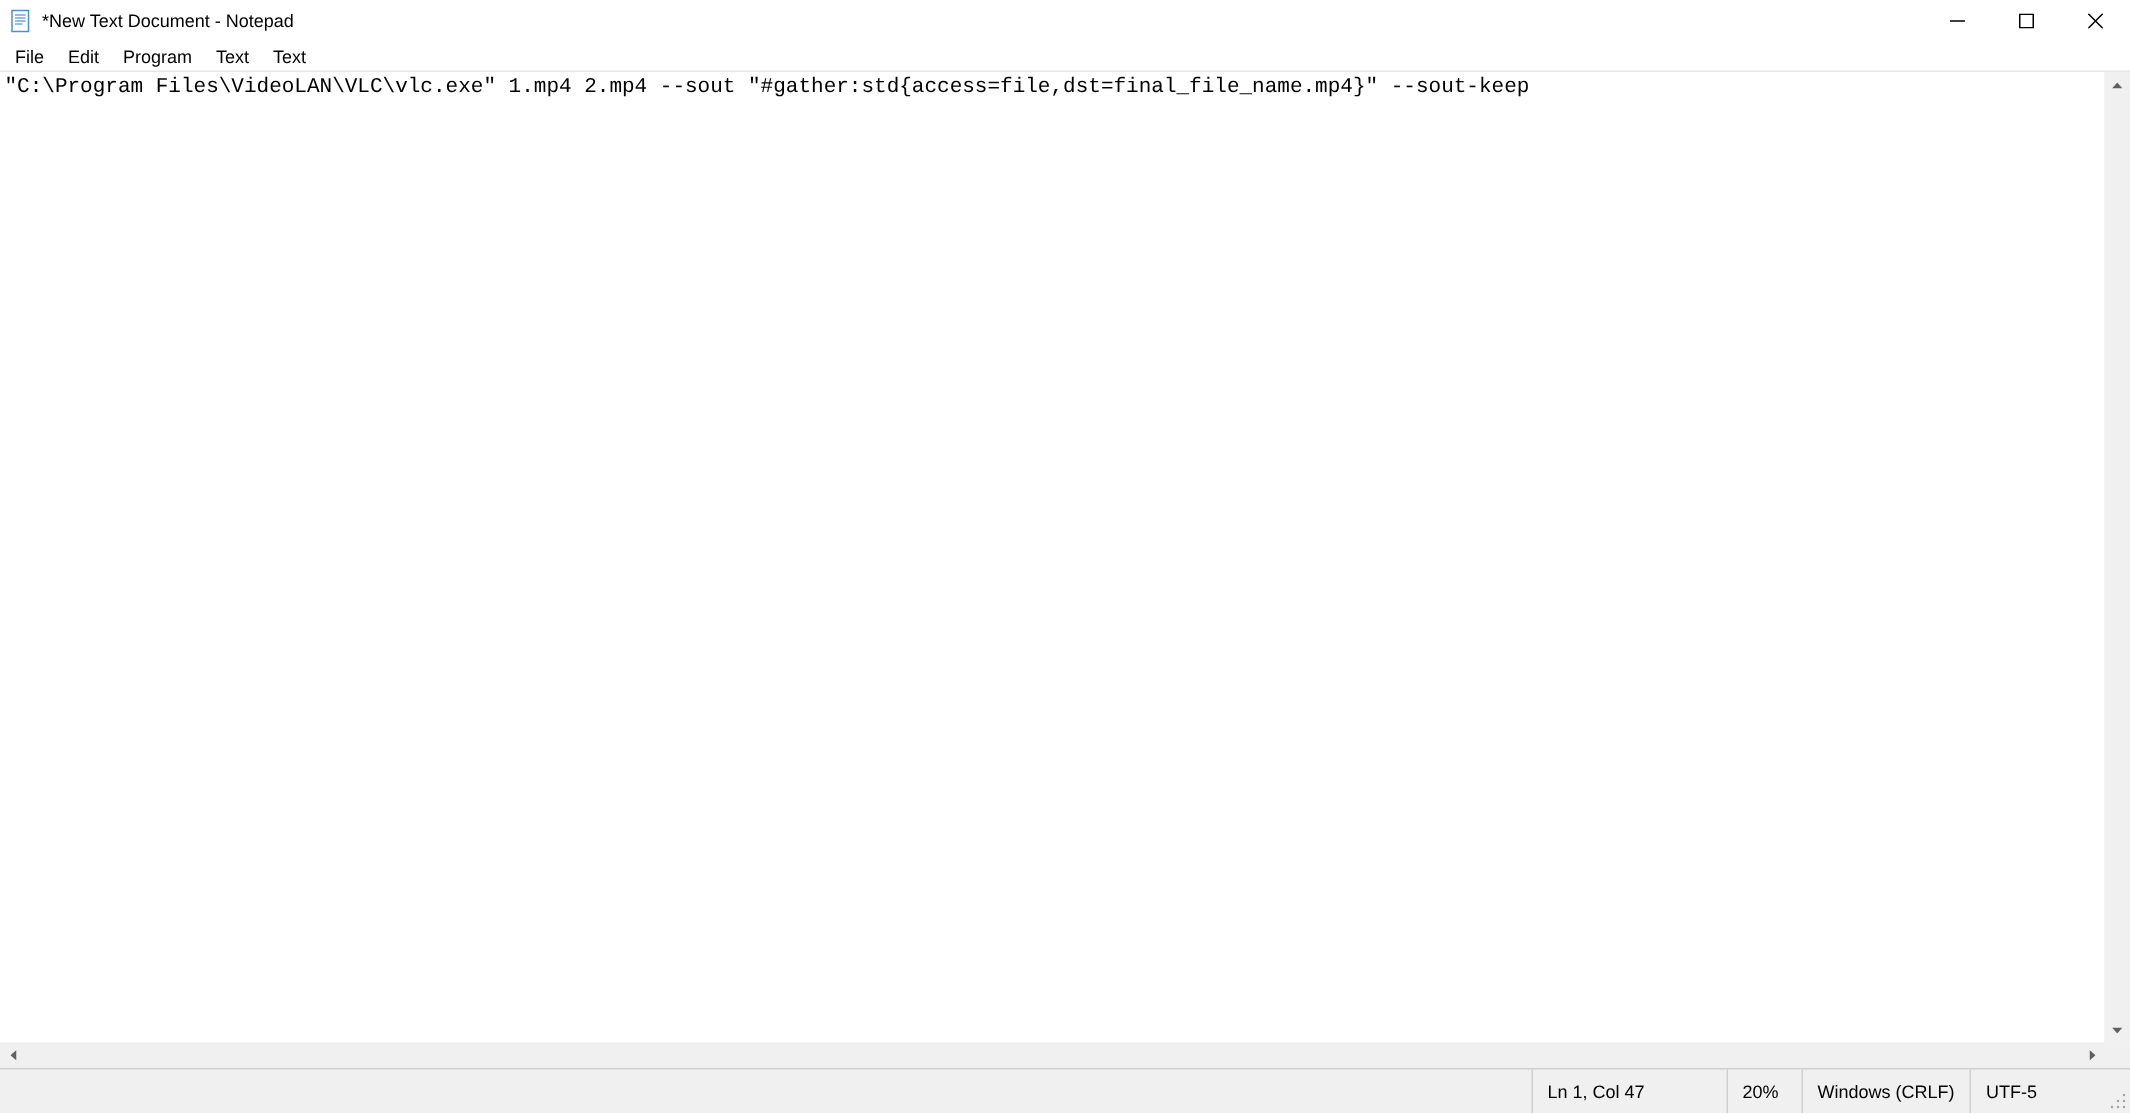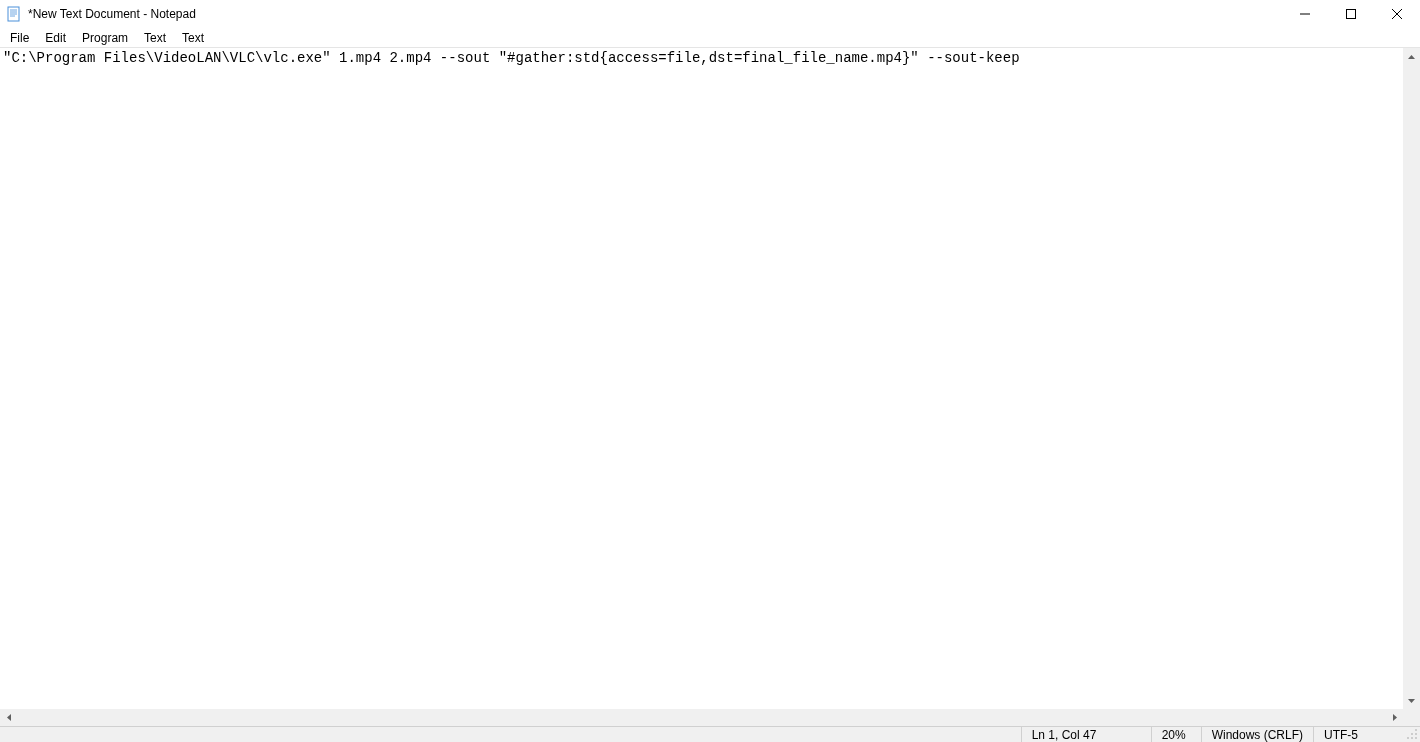--- a/index.html
+++ b/index.html
@@ -117,21 +117,21 @@
       justify-content: center;
       background: #f0f0f0;
       color: #606060;
       font-size: 8px;
     }
     .hscroll-track {
       flex: 1;
       background: #f0f0f0;
     }
     .statusbar {
-      height: 16px;
+      height: 30px;
       background: #f0f0f0;
       border-top: 1px solid #d0d0d0;
       display: flex;
       align-items: center;
       font-size: 12px;
       color: #000;
     }
     .status-spacer {
       flex: 1;
     }

